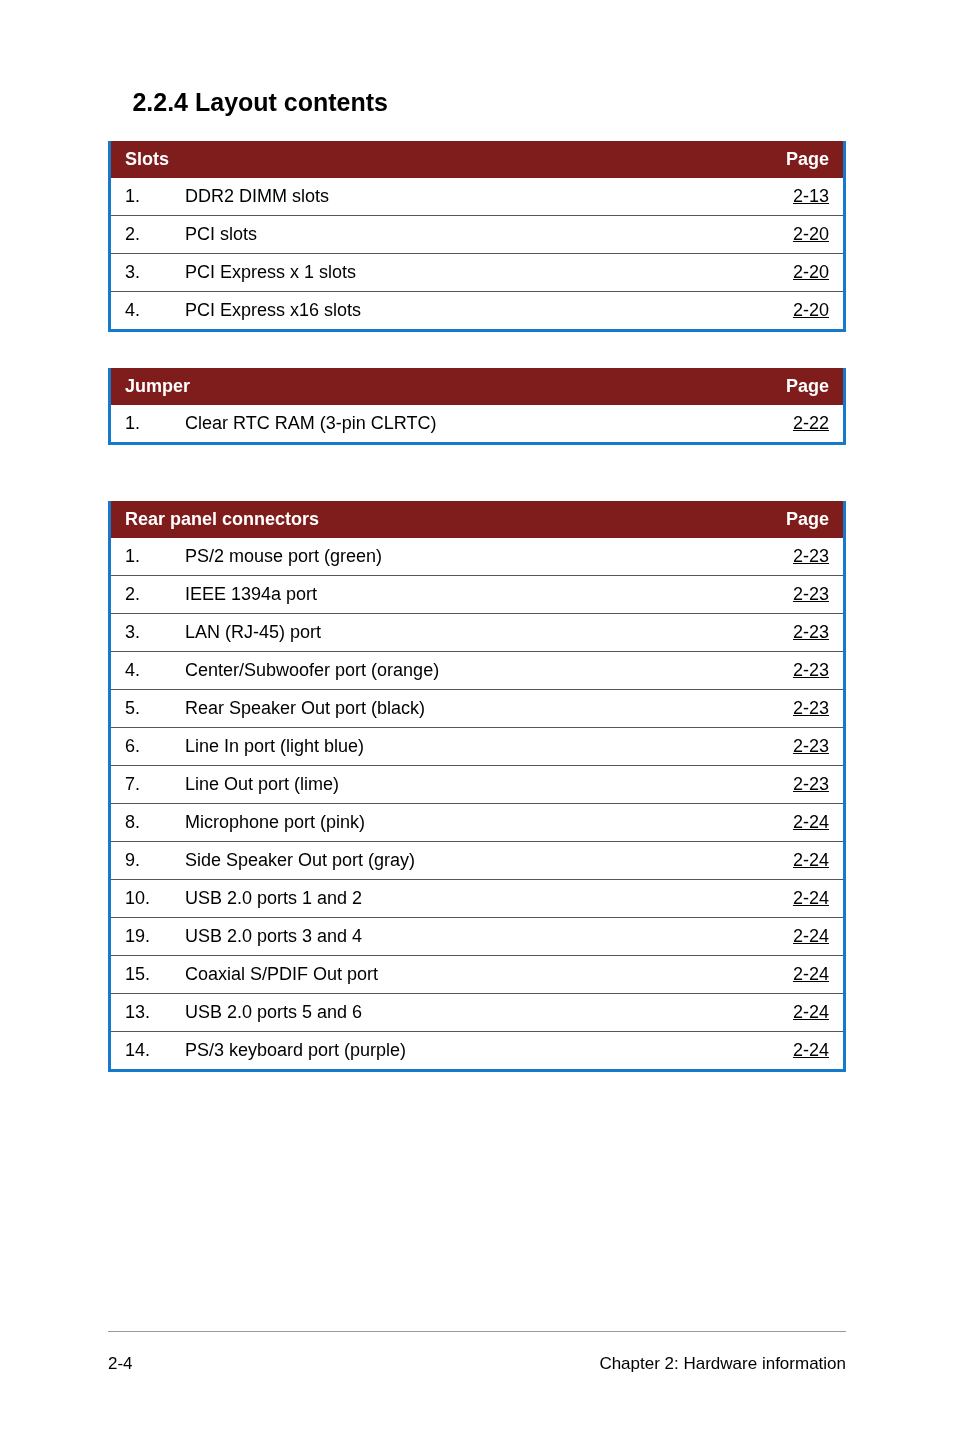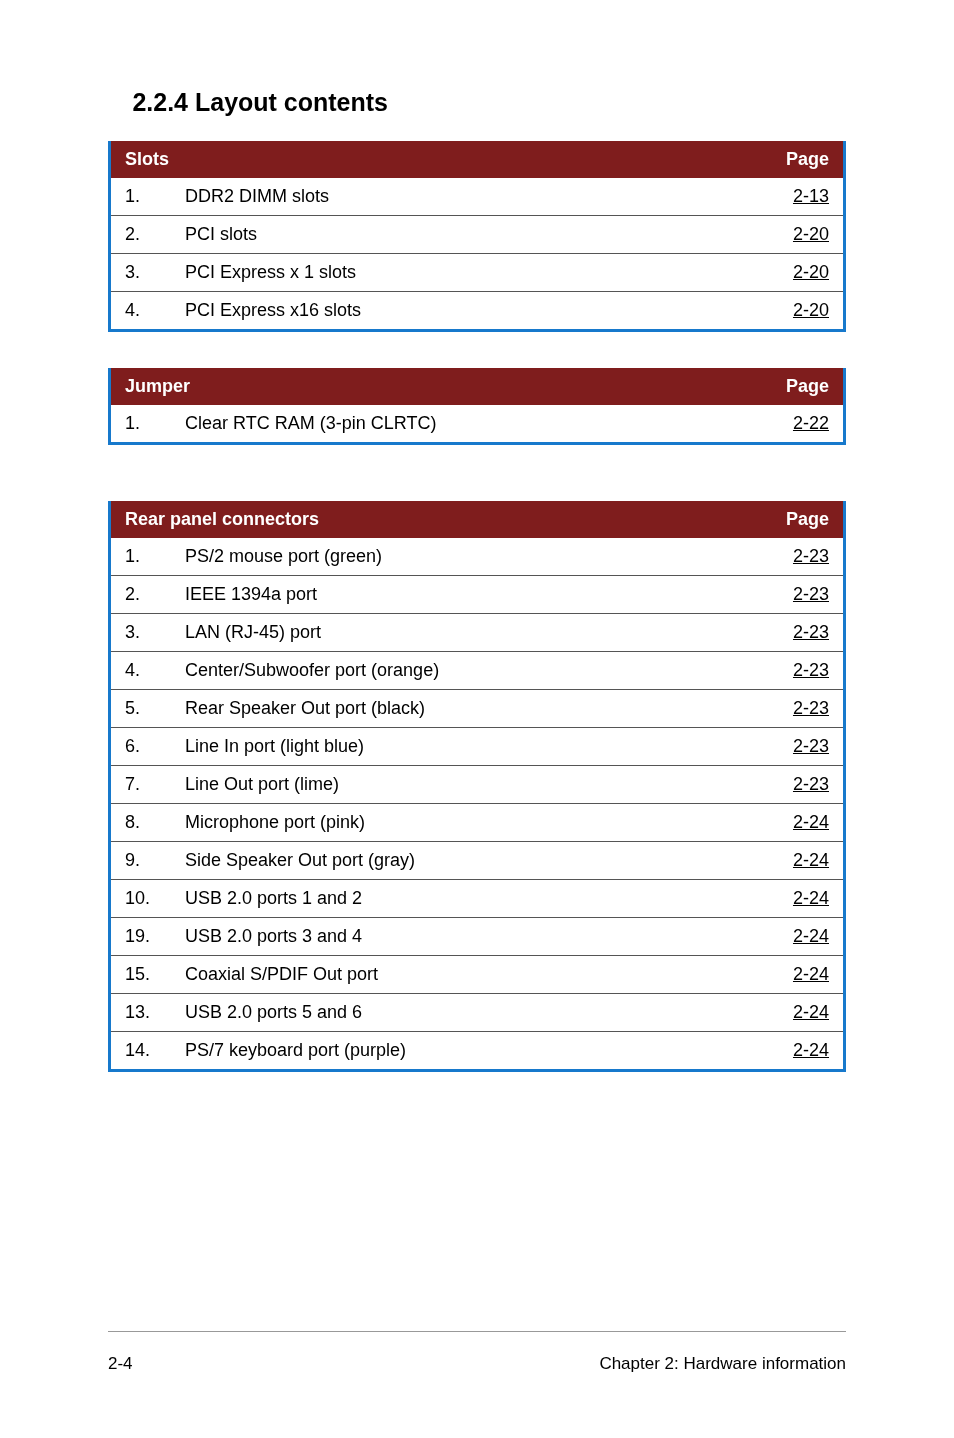--- a/index.html
+++ b/index.html
@@ -199,21 +199,21 @@
             <td>Coaxial S/PDIF Out port</td>
             <td class="page-col">2-24</td>
           </tr>
           <tr>
             <td class="num-col">13.</td>
             <td>USB 2.0 ports 5 and 6</td>
             <td class="page-col">2-24</td>
           </tr>
           <tr>
             <td class="num-col">14.</td>
-            <td>PS/7 keyboard port (purple)</td>
+            <td>PS/3 keyboard port (purple)</td>
             <td class="page-col">2-24</td>
           </tr>
         </tbody>
     </table>
   </div>
 
 </div>
 
 <div class="footer">
   <span>2-4</span>

